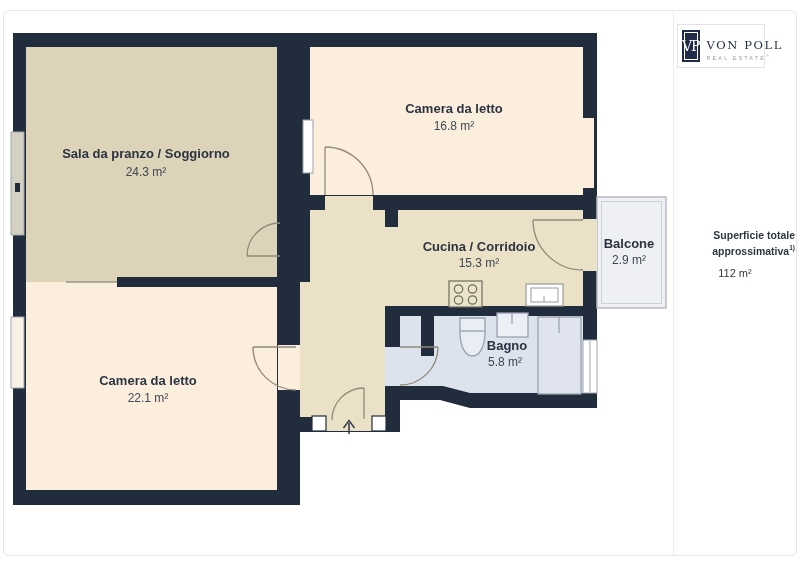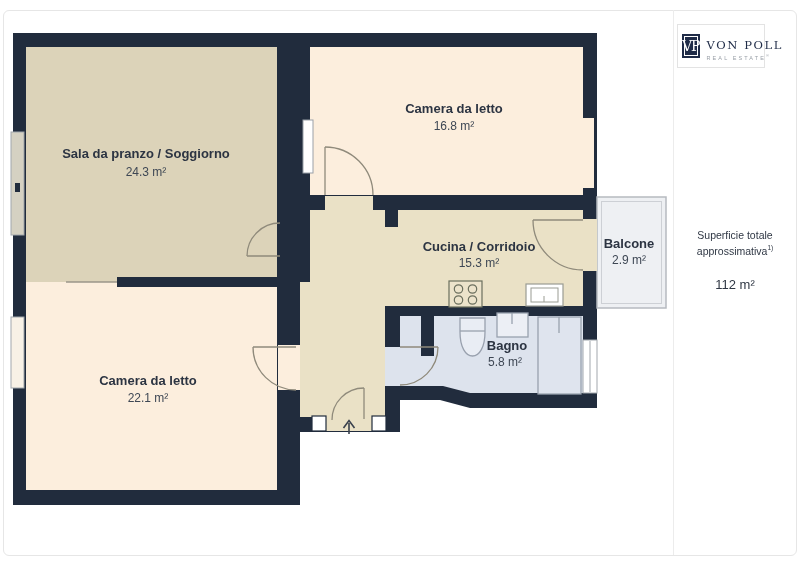--- a/index.html
+++ b/index.html
@@ -5,32 +5,32 @@
   html,body{margin:0;padding:0;background:#ffffff;}
   .page{position:relative;width:800px;height:565px;background:#fff;overflow:hidden;
         font-family:"Liberation Sans",sans-serif;}
   .frame{position:absolute;left:3px;top:10px;width:792px;height:544px;
          border:1px solid #e6e6e6;border-radius:6px;}
   .divider{position:absolute;left:673px;top:10px;width:1px;height:545px;background:#ececec;}
   .plan-svg{position:absolute;left:0;top:0;}
   
   .logo{position:absolute;left:677px;top:24px;width:88px;height:44px;background:#fff;
         border:1px solid #e3e3e3;display:flex;align-items:center;gap:7px;padding:0;box-sizing:border-box;}
-  .vp-square{width:30px;height:24px;margin-left:4px;background:#1f2b47;color:#fff;
+  .vp-square{width:30px;height:32px;margin-left:4px;background:#1f2b47;color:#fff;
              display:flex;align-items:center;justify-content:center;
              font-family:"DejaVu Serif",serif;font-size:14px;letter-spacing:-1px;
              box-shadow:inset 0 0 0 2px #1f2b47, inset 0 0 0 3px #ffffff;}
   .logo-text{display:flex;flex-direction:column;line-height:1.15;margin-top:8px;}
   .logo-name{font-family:"DejaVu Serif",serif;font-size:11.5px;color:#1f2b47;letter-spacing:1.6px;white-space:nowrap;}
   .logo-tagline{font-size:5.5px;color:#9aa0a8;letter-spacing:2.1px;white-space:nowrap;margin-top:2px;}
   .logo-tagline sup{font-size:4px;}
   .summary{position:absolute;left:675px;top:228px;width:120px;text-align:center;color:#2f3744;}
-  .summary .t{font-size:10.5px;font-weight:normal;line-height:1.4;}
+  .summary .t{font-size:10.5px;font-weight:bold;line-height:1.4;text-align:right;}
   .summary .t sup{font-size:6.5px;}
-  .summary .total{font-size:13px;margin-top:19px;font-weight:normal;}
+  .summary .total{font-size:11px;margin-top:9px;font-weight:normal;}
   text{font-family:"Liberation Sans",sans-serif;}
   .room-name{font-size:13px;font-weight:bold;fill:#2c3442;}
   .room-area{font-size:12px;fill:#3e4754;}
 </style>
 </head>
 <body>
 
 <div class="page">
 
   <div class="frame"></div>

